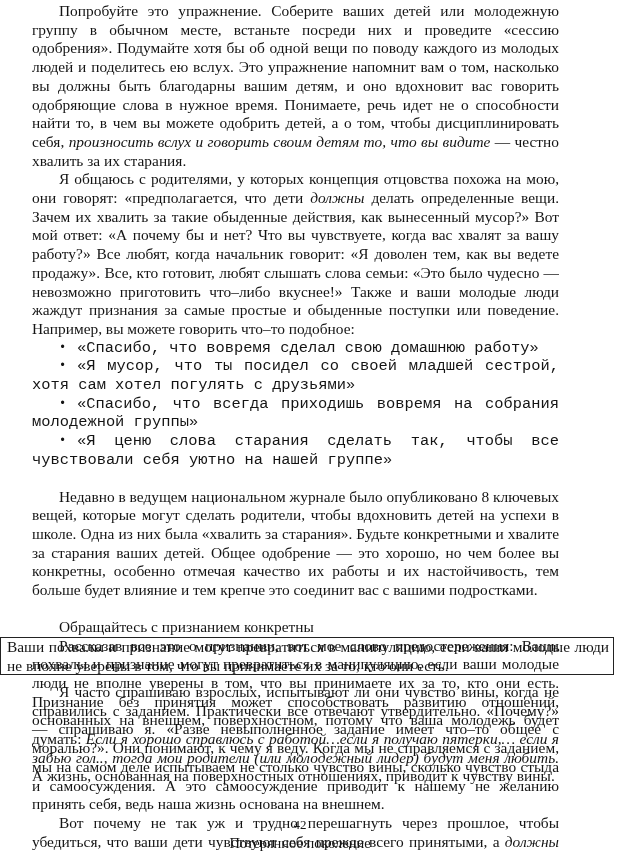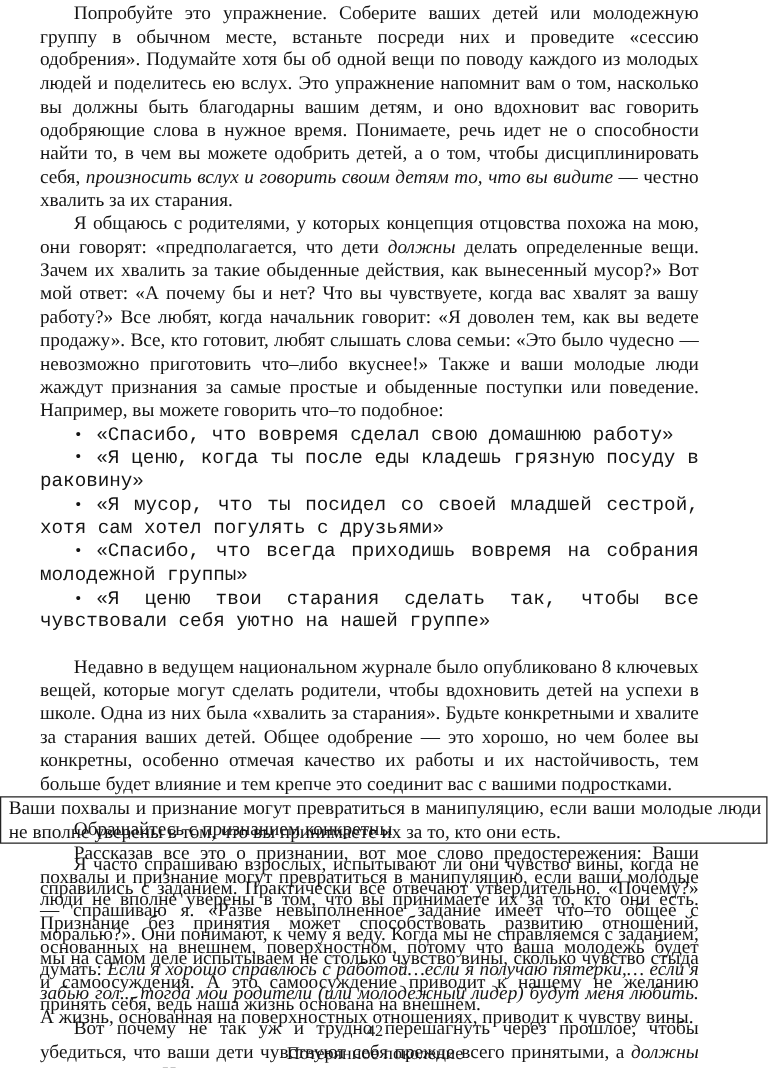--- a/index.html
+++ b/index.html
@@ -33,24 +33,23 @@
     .block2 { position: absolute; top: 683px; }
   </style>
 </head>
 <body>
 
 <div class="page block1">
   <p><span>Попробуйте это упражнение. Соберите ваших детей или молодежную группу в обычном месте, встаньте посреди них и проведите «сессию одобрения». Подумайте хотя бы об одной вещи по поводу каждого из молодых людей и поделитесь ею вслух. Это упражнение напомнит вам о том, насколько вы должны быть благодарны вашим детям, и оно вдохновит вас говорить одобряющие слова в нужное время. Понимаете, речь идет не о способности найти то, в чем вы можете одобрить детей, а о том, чтобы дисциплинировать себя, </span><i>произносить вслух и говорить своим детям то, что вы видите</i><span> — честно хвалить за их старания.</span></p>
   <p><span>Я общаюсь с родителями, у которых концепция отцовства похожа на мою, они говорят: «предполагается, что дети </span><i>должны</i><span> делать определенные вещи. Зачем их хвалить за такие обыденные действия, как вынесенный мусор?» Вот мой ответ: «А почему бы и нет? Что вы чувствуете, когда вас хвалят за вашу работу?» Все любят, когда начальник говорит: «Я доволен тем, как вы ведете продажу». Все, кто готовит, любят слышать слова семьи: «Это было чудесно — невозможно приготовить что–либо вкуснее!» Также и ваши молодые люди жаждут признания за самые простые и обыденные поступки или поведение. Например, вы можете говорить что–то подобное:</span></p>
   <ul class="bullets">
     <li><span class="bullet">•</span><span>«Спасибо, что вовремя сделал свою домашнюю работу»</span></li>
-    <li><span class="bullet">•</span><span>«Я ценю, когда ты после еды кладешь грязную посуду в раковину»</span></li>
     <li><span class="bullet">•</span><span>«Я мусор, что ты посидел со своей младшей сестрой, хотя сам хотел погулять с друзьями»</span></li>
     <li><span class="bullet">•</span><span>«Спасибо, что всегда приходишь вовремя на собрания молодежной группы»</span></li>
-    <li><span class="bullet">•</span><span>«Я ценю твои старания сделать так, чтобы все чувствовали себя уютно на нашей группе»</span></li>
+    <li><span class="bullet">•</span><span>«Я ценю слова старания сделать так, чтобы все чувствовали себя уютно на нашей группе»</span></li>
   </ul>
   <div class="gap"></div>
   <p>Недавно в ведущем национальном журнале было опубликовано 8 ключевых вещей, которые могут сделать родители, чтобы вдохновить детей на успехи в школе. Одна из них была «хвалить за старания». Будьте конкретными и хвалите за старания ваших детей. Общее одобрение — это хорошо, но чем более вы конкретны, особенно отмечая качество их работы и их настойчивость, тем больше будет влияние и тем крепче это соединит вас с вашими подростками.</p>
   <div class="gap"></div>
   <p style="text-align:left;">Обращайтесь с признанием конкретны</p>
   <p><span>Рассказав все это о признании, вот мое слово предостережения: Ваши похвалы и признание могут превратиться в манипуляцию, если ваши молодые люди не вполне уверены в том, что вы принимаете их за то, кто они есть. Признание без принятия может способствовать развитию отношений, основанных на внешнем, поверхностном, потому что ваша молодежь будет думать: </span><i>Если я хорошо справлюсь с работой…если я получаю пятерки,… если я забью гол.., тогда мои родители (или молодежный лидер) будут меня любить.</i><span> А жизнь, основанная на поверхностных отношениях, приводит к чувству вины.</span></p>
 </div>
 
 <div class="callout">
   <p>Ваши похвалы и признание могут превратиться в манипуляцию, если ваши молодые люди не вполне уверены в том, что вы принимаете их за то, кто они есть.</p>

